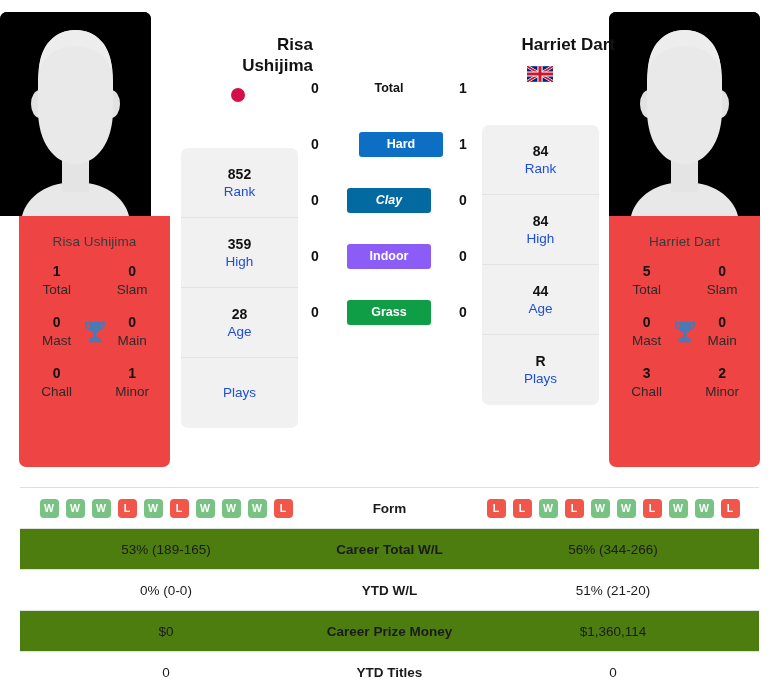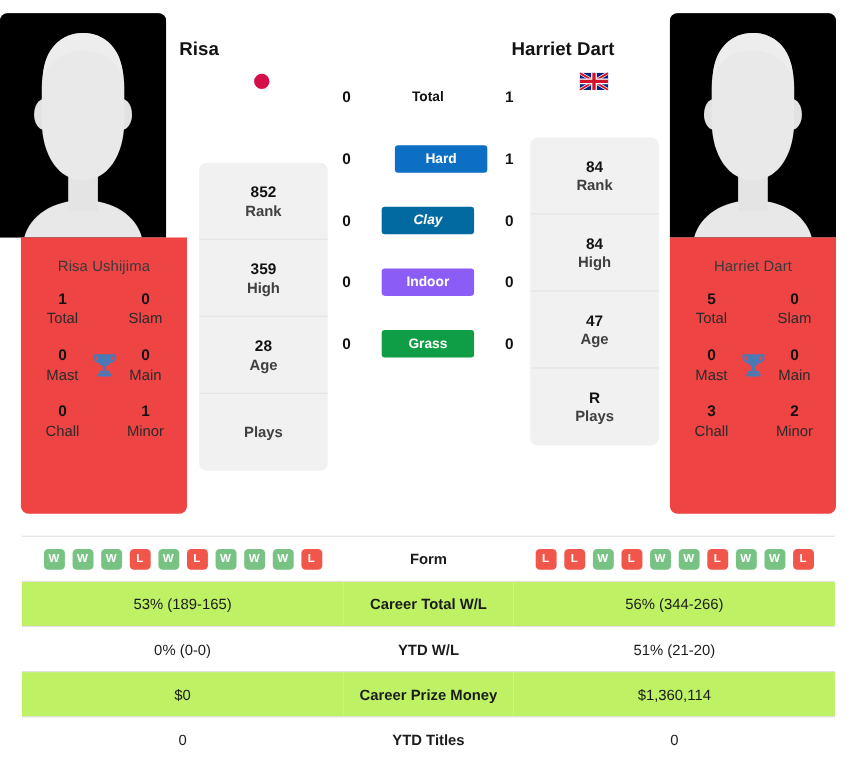--- a/index.html
+++ b/index.html
@@ -57,25 +57,25 @@
   }
   .stat-col-left  { left: 181px; top: 148px; }
   .stat-col-right { left: 482px; top: 125px; }
   .stat-cell {
     height: 70px; display: flex; flex-direction: column;
     align-items: center; justify-content: center;
     border-bottom: 1px solid #e3e3e3; line-height: 1.3;
   }
   .stat-cell:last-child { border-bottom: none; }
   .stat-val { font-size: 14px; font-weight: 700; color: #121212; }
-  .stat-lbl { font-size: 13.5px; font-weight: 700; color: #404040; }
+  .stat-lbl { font-size: 13.5px; font-weight: 400; color: #1d4ed8; }
 
   
   .head-name {
-    position: absolute; width: 150px; text-align: left;
+    position: absolute; width: 150px; text-align: right;
     font-size: 17px; font-weight: 700; color: #121212; line-height: 1.26;
   }
   .head-left  { left: 163px; top: 34px; }
   .head-right { left: 465px; top: 34px; }
   .flag-wrap {
     margin: 10px auto 0; width: 26px; height: 17px;
     display: flex; align-items: center; justify-content: center;
   }
   .flag-jp {
     width: 14px; height: 14px; border-radius: 50%;
@@ -100,21 +100,21 @@
     display: flex; align-items: center; justify-content: center;
     color: #fff; font-size: 12.5px; font-weight: 700;
   }
 
   
   .cmp-table {
     position: absolute; left: 20px; top: 487px;
     width: 739px; border-collapse: collapse;
   }
   .cmp-table tr { height: 41px; }
-  .cmp-table tr.alt { background: #bef264; }
+  .cmp-table tr.alt { background: #4d7c0f; }
   .cmp-table td {
     border-top: 1px solid #e0e0e0;
     font-size: 13.5px; color: #1b1b1b; text-align: center;
     vertical-align: middle;
   }
   .col-side  { width: 292px; }
   .col-label { width: 155px; font-weight: 700; }
   .form-strip {
     display: flex; gap: 7px; justify-content: center; align-items: center;
   }
@@ -255,31 +255,32 @@
     <div class="stat-col stat-col-right">
       <div class="stat-cell">
         <div class="stat-val">84</div>
         <div class="stat-lbl">Rank</div>
       </div>
       <div class="stat-cell">
         <div class="stat-val">84</div>
         <div class="stat-lbl">High</div>
       </div>
       <div class="stat-cell">
-        <div class="stat-val">47</div>
+        <div class="stat-val">44</div>
         <div class="stat-lbl">Age</div>
       </div>
       <div class="stat-cell">
         <div class="stat-val">R</div>
         <div class="stat-lbl">Plays</div>
       </div>
     </div>
 
     <div class="head-name head-left">
       <div>Risa</div>
+      <div>Ushijima</div>
       <div class="flag-wrap">
         <div class="flag-jp"></div>
       </div>
     </div>
 
     <div class="head-name head-right">
       <div>Harriet Dart</div>
       <div class="flag-wrap">
         <svg class="flag-svg" viewBox="0 0 60 36">
           <rect width="60" height="36" fill="#00247d"></rect>

